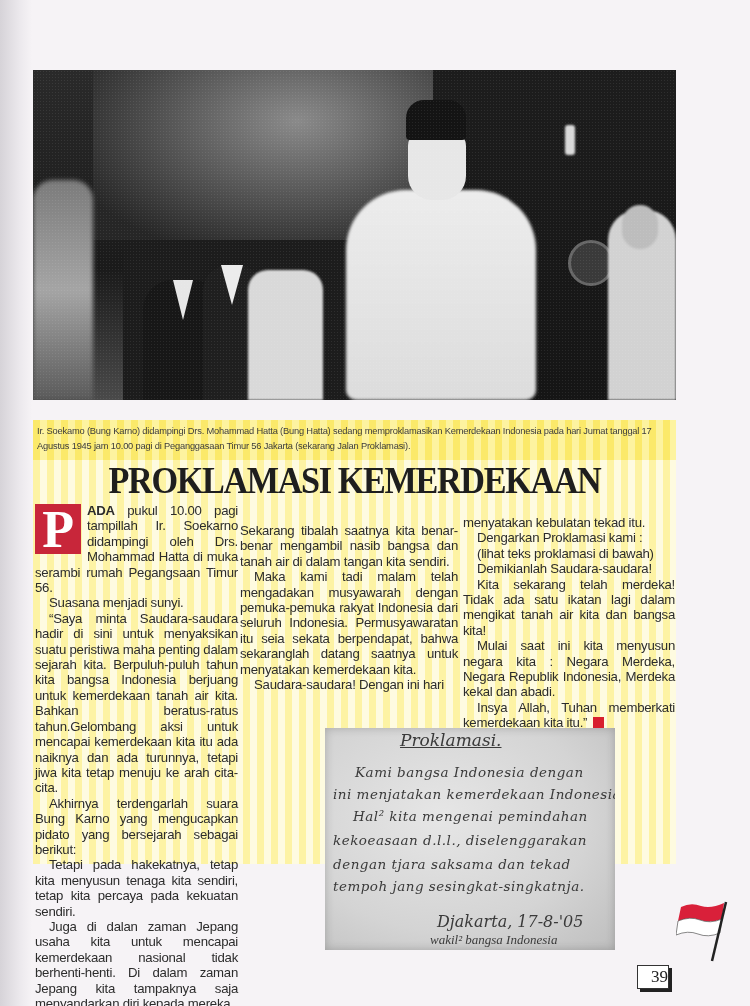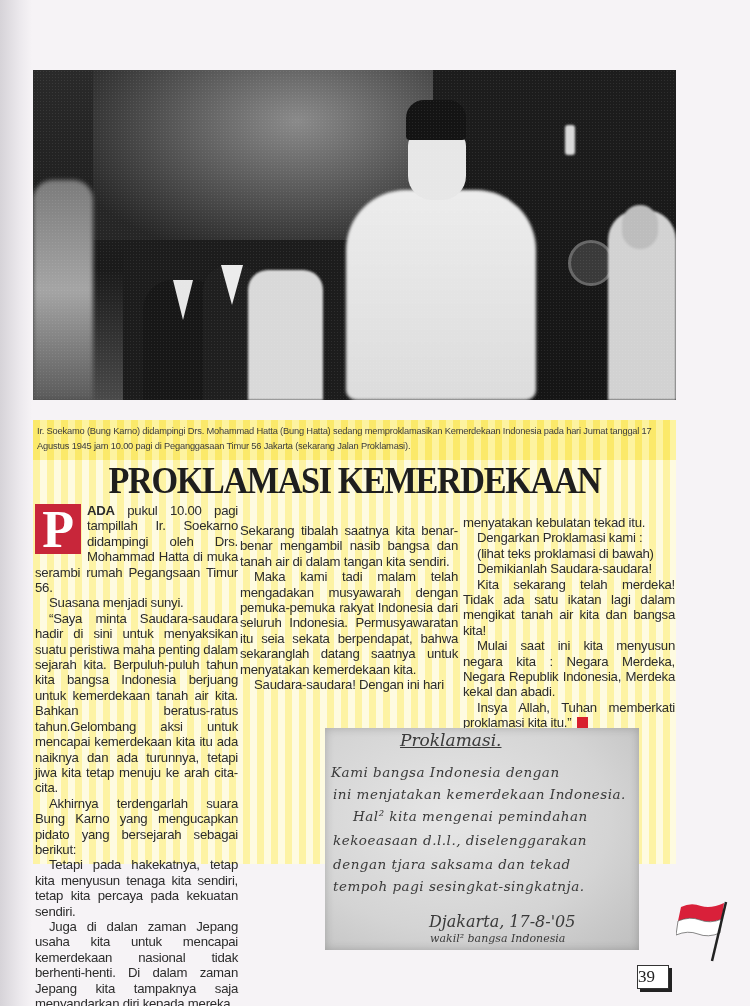--- a/index.html
+++ b/index.html
@@ -92,34 +92,33 @@
   .lead-bold { font-weight:bold; }
   .endmark { display:inline-block; width:11px; height:11px; background:#d8202e; margin-left:6px; vertical-align:-1px; }
 
   
   .manuscript {
     position:absolute; left:325px; top:728px; width:290px; height:222px;
     background:radial-gradient(ellipse at 40% 40%,#e6e6e6 0%,#d4d4d4 60%,#bebebe 100%);
     box-shadow:inset 0 0 10px rgba(0,0,0,0.2);
     font-family:"DejaVu Serif", serif; font-style:italic; color:#3a3a3a;
     overflow:hidden;
-    padding-left:24px;
   }
   .manuscript .mtitle { position:absolute; left:75px; top:2px; font-size:17px; text-decoration:underline; }
   .manuscript .mline { position:absolute; left:8px; font-size:13.5px; white-space:nowrap; letter-spacing:0.5px; }
-  .manuscript .msig1 { position:absolute; left:104px; top:184px; font-size:16px; white-space:nowrap; }
-  .manuscript .msig2 { position:absolute; left:105px; top:204px; font-size:11px; white-space:nowrap; }
+  .manuscript .msig1 { position:absolute; left:112px; top:184px; font-size:16px; white-space:nowrap; }
+  .manuscript .msig2 { position:absolute; left:105px; top:204px; font-size:13px; white-space:nowrap;font-family:Liberation Serif, serif; }
 
   
   .flag { position:absolute; left:676px; top:897px; width:58px; height:65px; }
   
   .pagenum {
     position:absolute; left:637px; top:965px; width:30px; height:22px;
     border:1.5px solid #333; background:#fff; box-shadow:3px 3px 0 #222;
-    font-family:"Liberation Serif", serif; font-size:17px; line-height:22px; text-align:left; color:#222;
+    font-family:"Liberation Serif", serif; font-size:17px; line-height:22px; text-align:right; color:#222;
   }
 </style>
 </head>
 <body>
 
 <div class="gutter"></div>
 
 <div class="photo">
   <div class="bg-left"></div>
   <div class="bg-wall"></div>
@@ -165,32 +164,32 @@
     <p>Saudara-saudara! Dengan ini hari</p>
   </div>
 
   <div class="col col3">
     <p class="noindent">menyatakan kebulatan tekad itu.</p>
     <p>Dengarkan Proklamasi kami :</p>
     <p>(lihat teks proklamasi di bawah)</p>
     <p>Demikianlah Saudara-saudara!</p>
     <p>Kita sekarang telah merdeka! Tidak ada satu ikatan lagi dalam mengikat tanah air kita dan bangsa kita!</p>
     <p>Mulai saat ini kita menyusun negara kita : Negara Merdeka, Negara Republik Indonesia, Merdeka kekal dan abadi.</p>
-    <p><span>Insya Allah, Tuhan memberkati proklamasi kita itu.”</span><span class="endmark"></span></p>
+    <p><span>Insya Allah, Tuhan memberkati kemerdekaan kita itu.”</span><span class="endmark"></span></p>
   </div>
 </div>
 
 <div class="manuscript">
   <div class="mtitle">Proklamasi.</div>
-  <div class="mline" style="top:36px;left:6px">Kami bangsa Indonesia dengan</div>
+  <div class="mline" style="top:36px;left:30px">Kami bangsa Indonesia dengan</div>
   <div class="mline" style="top:58px">ini menjatakan kemerdekaan Indonesia.</div>
   <div class="mline" style="top:80px;left:28px">Hal² kita mengenai pemindahan</div>
   <div class="mline" style="top:104px">kekoeasaan d.l.l., diselenggarakan</div>
   <div class="mline" style="top:128px">dengan tjara saksama dan tekad</div>
-  <div class="mline" style="top:150px">tempoh pagi sesingkat-singkatnja.</div>
+  <div class="mline" style="top:150px">tempoh jang sesingkat-singkatnja.</div>
   <div class="msig1">Djakarta, 17-8-'05</div>
   <div class="msig2">wakil² bangsa Indonesia</div>
 </div>
 
 <svg class="flag" viewBox="0 0 58 65">
   <path d="M5 10 Q15 5 25 9 Q35 12 48 6 L46 22 Q34 27 24 23 Q14 19 2 24 Z" fill="#d9203a"></path>
   <path d="M2 24 Q14 19 24 23 Q34 27 46 22 L44 36 Q32 41 22 37 Q12 33 0 38 Z" fill="#ffffff" stroke="#555" stroke-width="0.7"></path>
   <line x1="50" y1="5" x2="36" y2="64" stroke="#222" stroke-width="2.5"></line>
 </svg>
 

